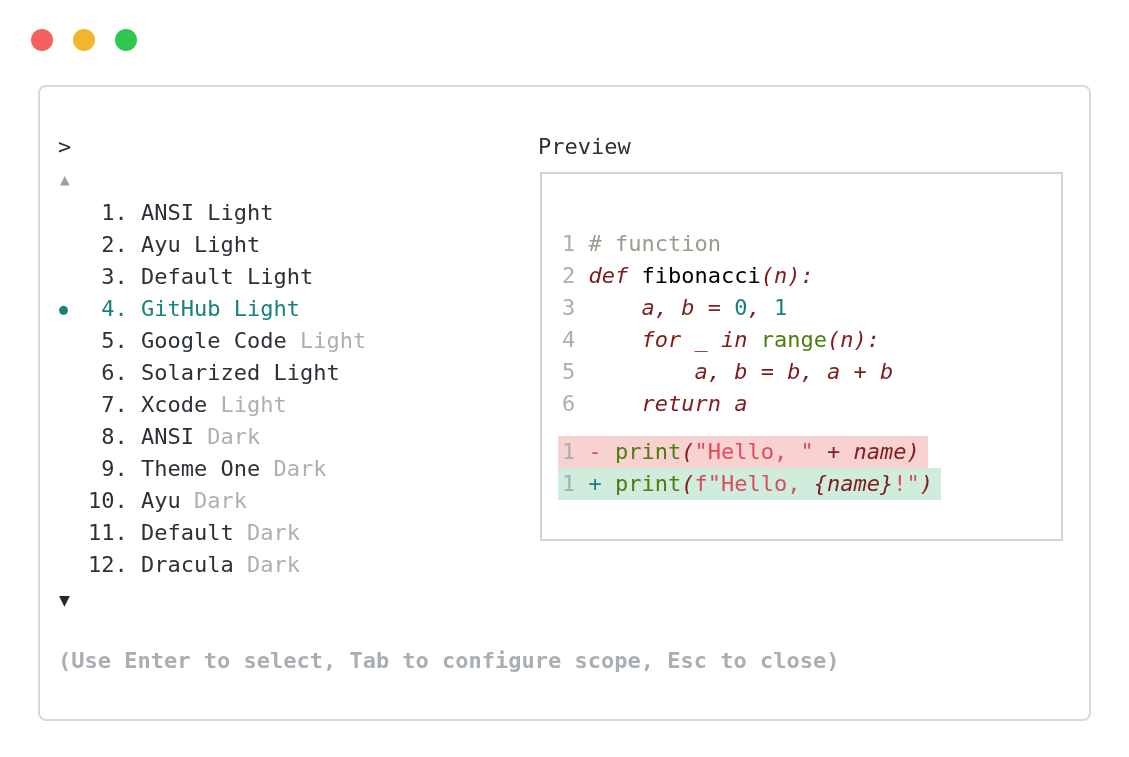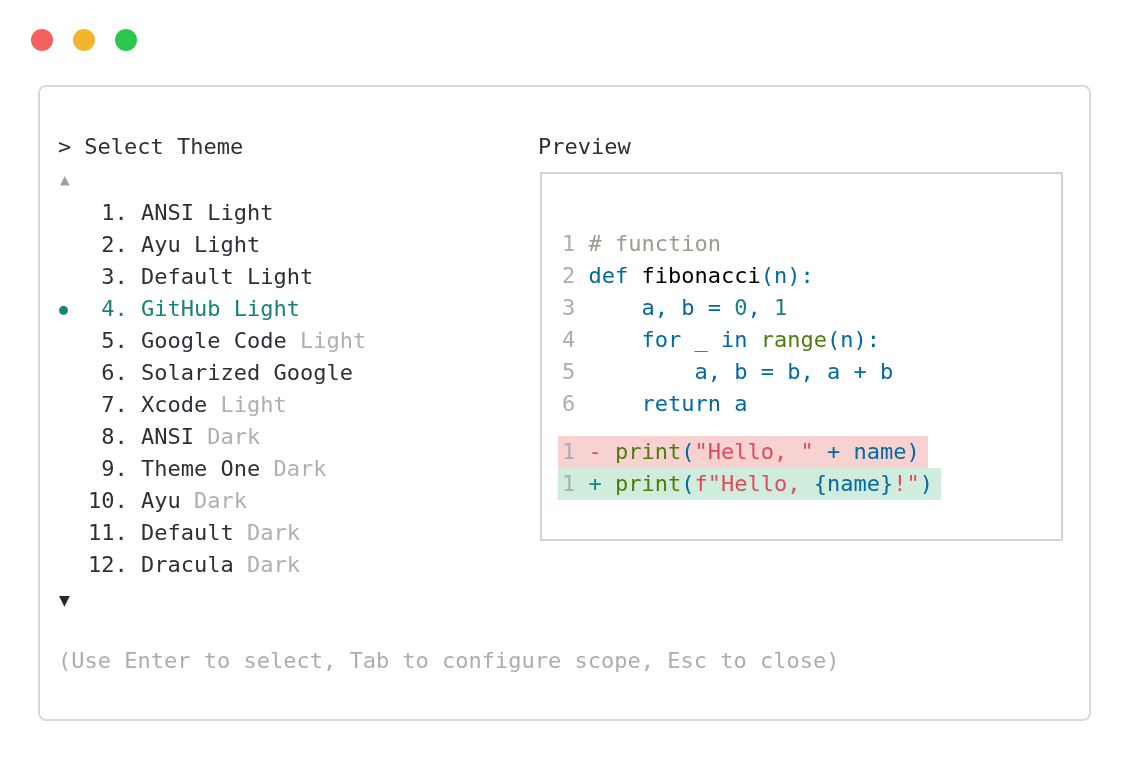--- a/index.html
+++ b/index.html
@@ -40,42 +40,42 @@
   .theme-row .marker {
     flex: 0 0 30px; color: #17817b; font-size: 15px;
     line-height: 32px; padding-left: 1px;
   }
   .theme-row .num, .theme-row .name { white-space: pre; }
   .theme-row .muted { color: #abb0b5; white-space: pre; }
   .theme-row.selected .num,
   .theme-row.selected .name,
   .theme-row.selected .muted { color: #17817b; }
 
-  .help-text { margin-top: auto; color: #a9aeb3; white-space: pre; }
+  .help-text { margin-top: auto; color: #a9aeb3; white-space: pre; font-weight: bold; }
 
   
   .preview-header { line-height: 32px; margin-left: -2px; }
   .preview-box {
     margin-top: 9px;
     width: 100%; height: 369px;
     border: 2px solid #d4d4d4;
     background: #ffffff;
     padding: 54px 0 0 20px;
     overflow: hidden;
   }
   .code-line { line-height: 32px; white-space: pre; }
   .code-spacer { height: 16px; }
   .code-line.removed, .code-line.added {
     width: fit-content; padding: 0 8px 0 4px; margin-left: -4px;
   }
   .code-line.removed { background: #f8d1d1; }
   .code-line.added   { background: #cfecdc; }
 
   .tok-gutter  { color: #a9aeb3; }
-  .tok-plain   { color: #0369a1; }
+  .tok-plain   { color: #7f1d1d; font-style: italic; }
   .tok-comment { color: #989d8e; }
   .tok-func    { color: #000000; }
   .tok-blue    { color: #4d7c0f; }
   .tok-teal    { color: #17817b; }
   .tok-str     { color: #e04a5c; }
 </style>
 </head>
 <body>
 
 <div class="traffic-lights">
@@ -83,30 +83,29 @@
   <span class="light yellow"></span>
   <span class="light green"></span>
 </div>
 
 <div class="panel">
   <div class="panel-main">
 
     <div class="left-col">
       <div class="picker-header">
         <span>&gt;</span>
-        <span>Select Theme</span>
       </div>
       <div class="scroll-arrow up">▲</div>
       <div id="theme-list">
           <div class="theme-row"><span class="marker"> </span><span class="num"> 1. </span><span class="name">ANSI Light</span></div>
           <div class="theme-row"><span class="marker"> </span><span class="num"> 2. </span><span class="name">Ayu Light</span></div>
           <div class="theme-row"><span class="marker"> </span><span class="num"> 3. </span><span class="name">Default Light</span></div>
           <div class="theme-row selected"><span class="marker">●</span><span class="num"> 4. </span><span class="name">GitHub Light</span></div>
           <div class="theme-row"><span class="marker"> </span><span class="num"> 5. </span><span class="name">Google Code </span><span class="muted">Light</span></div>
-          <div class="theme-row"><span class="marker"> </span><span class="num"> 6. </span><span class="name">Solarized Google</span></div>
+          <div class="theme-row"><span class="marker"> </span><span class="num"> 6. </span><span class="name">Solarized Light</span></div>
           <div class="theme-row"><span class="marker"> </span><span class="num"> 7. </span><span class="name">Xcode </span><span class="muted">Light</span></div>
           <div class="theme-row"><span class="marker"> </span><span class="num"> 8. </span><span class="name">ANSI </span><span class="muted">Dark</span></div>
           <div class="theme-row"><span class="marker"> </span><span class="num"> 9. </span><span class="name">Theme One </span><span class="muted">Dark</span></div>
           <div class="theme-row"><span class="marker"> </span><span class="num">10. </span><span class="name">Ayu </span><span class="muted">Dark</span></div>
           <div class="theme-row"><span class="marker"> </span><span class="num">11. </span><span class="name">Default </span><span class="muted">Dark</span></div>
           <div class="theme-row"><span class="marker"> </span><span class="num">12. </span><span class="name">Dracula </span><span class="muted">Dark</span></div>
         </div>
       <div class="scroll-arrow down">▼</div>
     </div>
 

